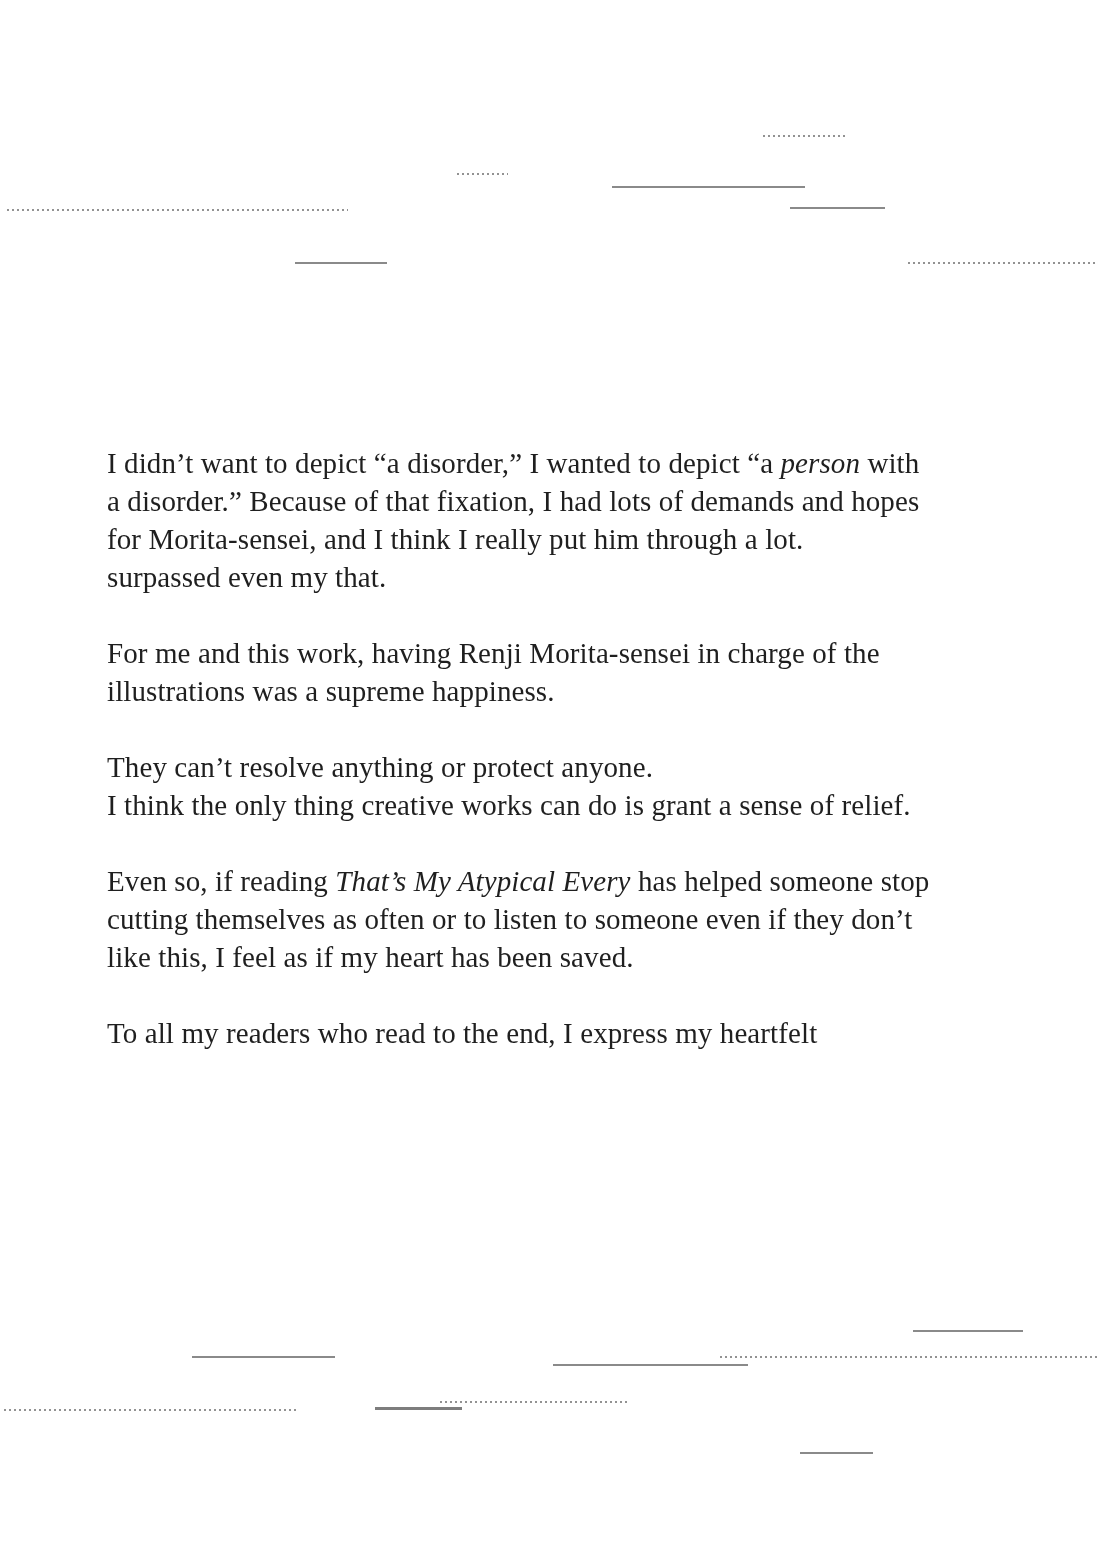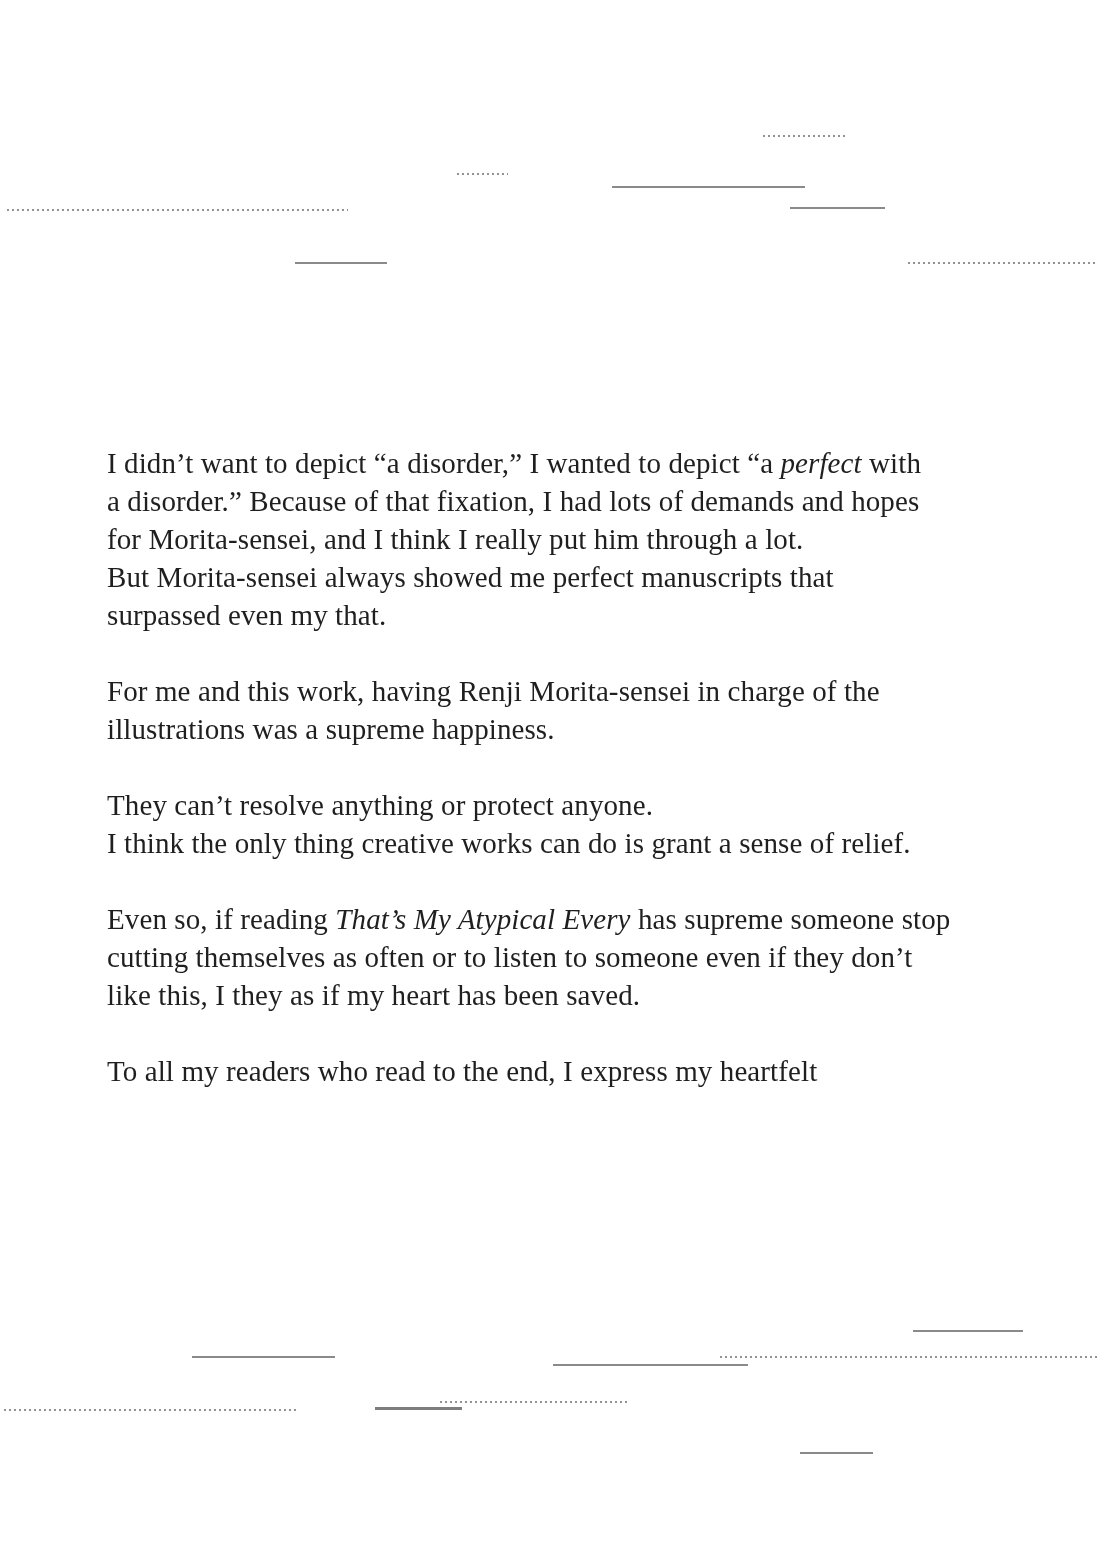--- a/index.html
+++ b/index.html
@@ -51,38 +51,37 @@
   <div class="dline dotted" style="left:763px; top:135px; width:84px;"></div>
   <div class="dline dotted" style="left:457px; top:173px; width:51px;"></div>
   <div class="dline solid" style="left:612px; top:186px; width:193px;"></div>
   <div class="dline solid" style="left:790px; top:207px; width:95px;"></div>
   <div class="dline dotted" style="left:7px;   top:209px; width:341px;"></div>
   <div class="dline solid" style="left:295px; top:262px; width:92px;"></div>
   <div class="dline dotted" style="left:908px; top:262px; width:190px;"></div>
 
   <main class="textblock">
     <p>
-      <span class="line"><span>I didn’t want to depict “a disorder,” I wanted to depict “a </span><em>perfect</em><span> with</span></span>
+      <span class="line"><span>I didn’t want to depict “a disorder,” I wanted to depict “a </span><em>person</em><span> with</span></span>
       <span class="line">a disorder.” Because of that fixation, I had lots of demands and hopes</span>
       <span class="line">for Morita-sensei, and I think I really put him through a lot.</span>
-      <span class="line">But Morita-sensei always showed me perfect manuscripts that</span>
       <span class="line">surpassed even my that.</span>
     </p>
     <p>
       <span class="line">For me and this work, having Renji Morita-sensei in charge of the</span>
       <span class="line">illustrations was a supreme happiness.</span>
     </p>
     <p>
       <span class="line">They can’t resolve anything or protect anyone.</span>
       <span class="line">I think the only thing creative works can do is grant a sense of relief.</span>
     </p>
     <p>
-      <span class="line"><span>Even so, if reading </span><em>That’s My Atypical Every</em><span> has supreme someone stop</span></span>
+      <span class="line"><span>Even so, if reading </span><em>That’s My Atypical Every</em><span> has helped someone stop</span></span>
       <span class="line">cutting themselves as often or to listen to someone even if they don’t</span>
-      <span class="line">like this, I they as if my heart has been saved.</span>
+      <span class="line">like this, I feel as if my heart has been saved.</span>
     </p>
     <p>
       <span class="line">To all my readers who read to the end, I express my heartfelt</span>
     </p>
   </main>
 
   <div class="dline solid" style="left:913px; top:1330px; width:110px;"></div>
   <div class="dline solid" style="left:192px; top:1356px; width:143px;"></div>
   <div class="dline dotted" style="left:720px; top:1356px; width:378px;"></div>
   <div class="dline solid" style="left:553px; top:1364px; width:195px;"></div>

